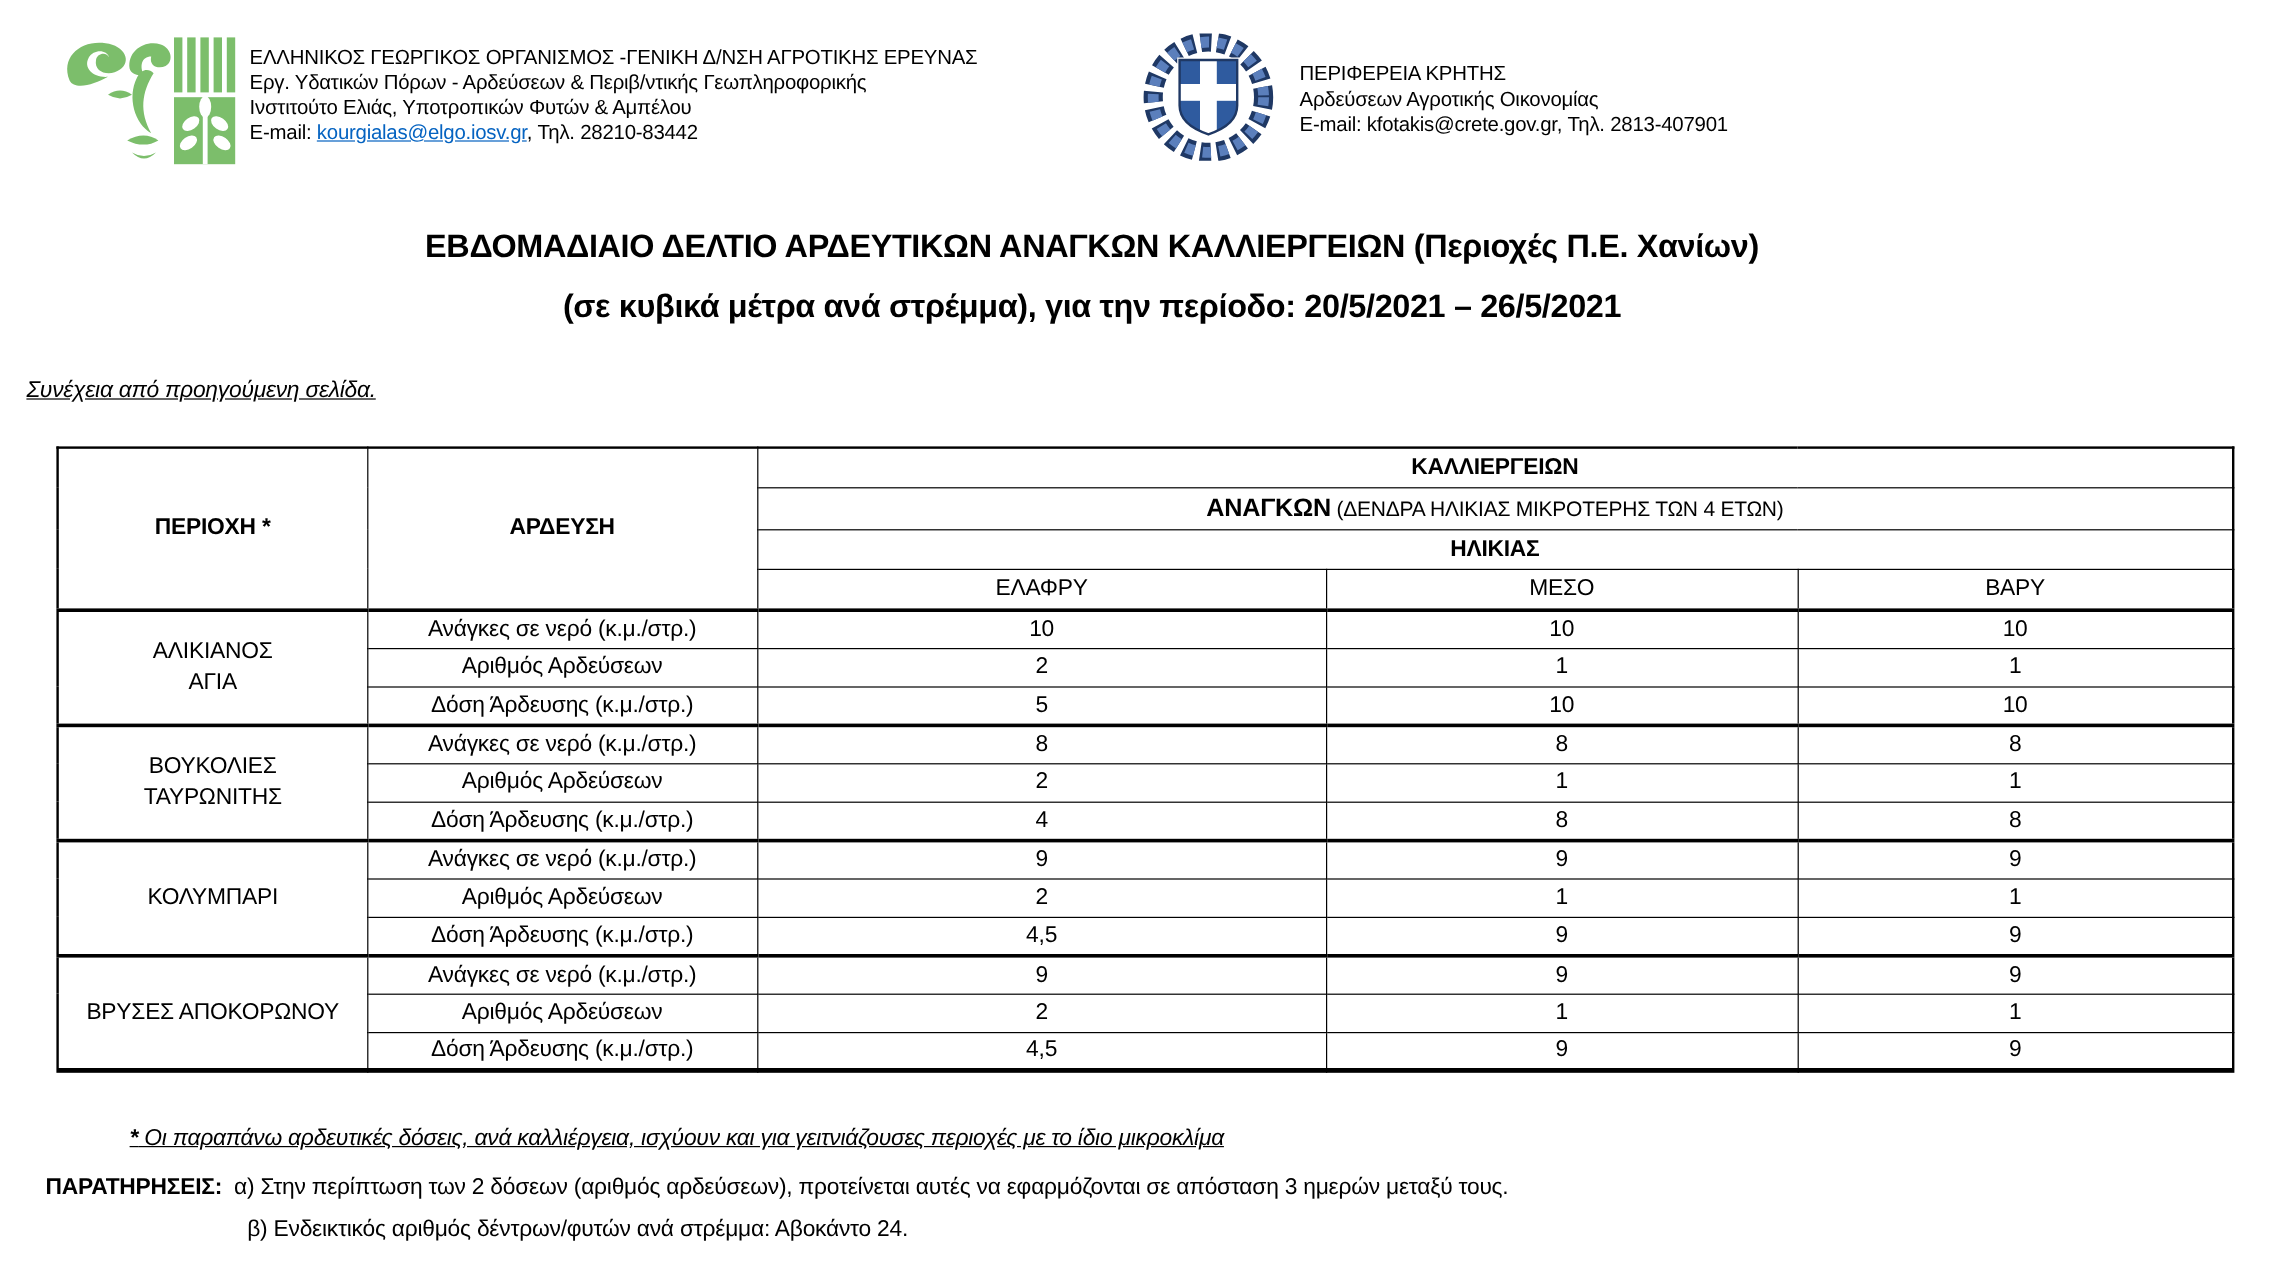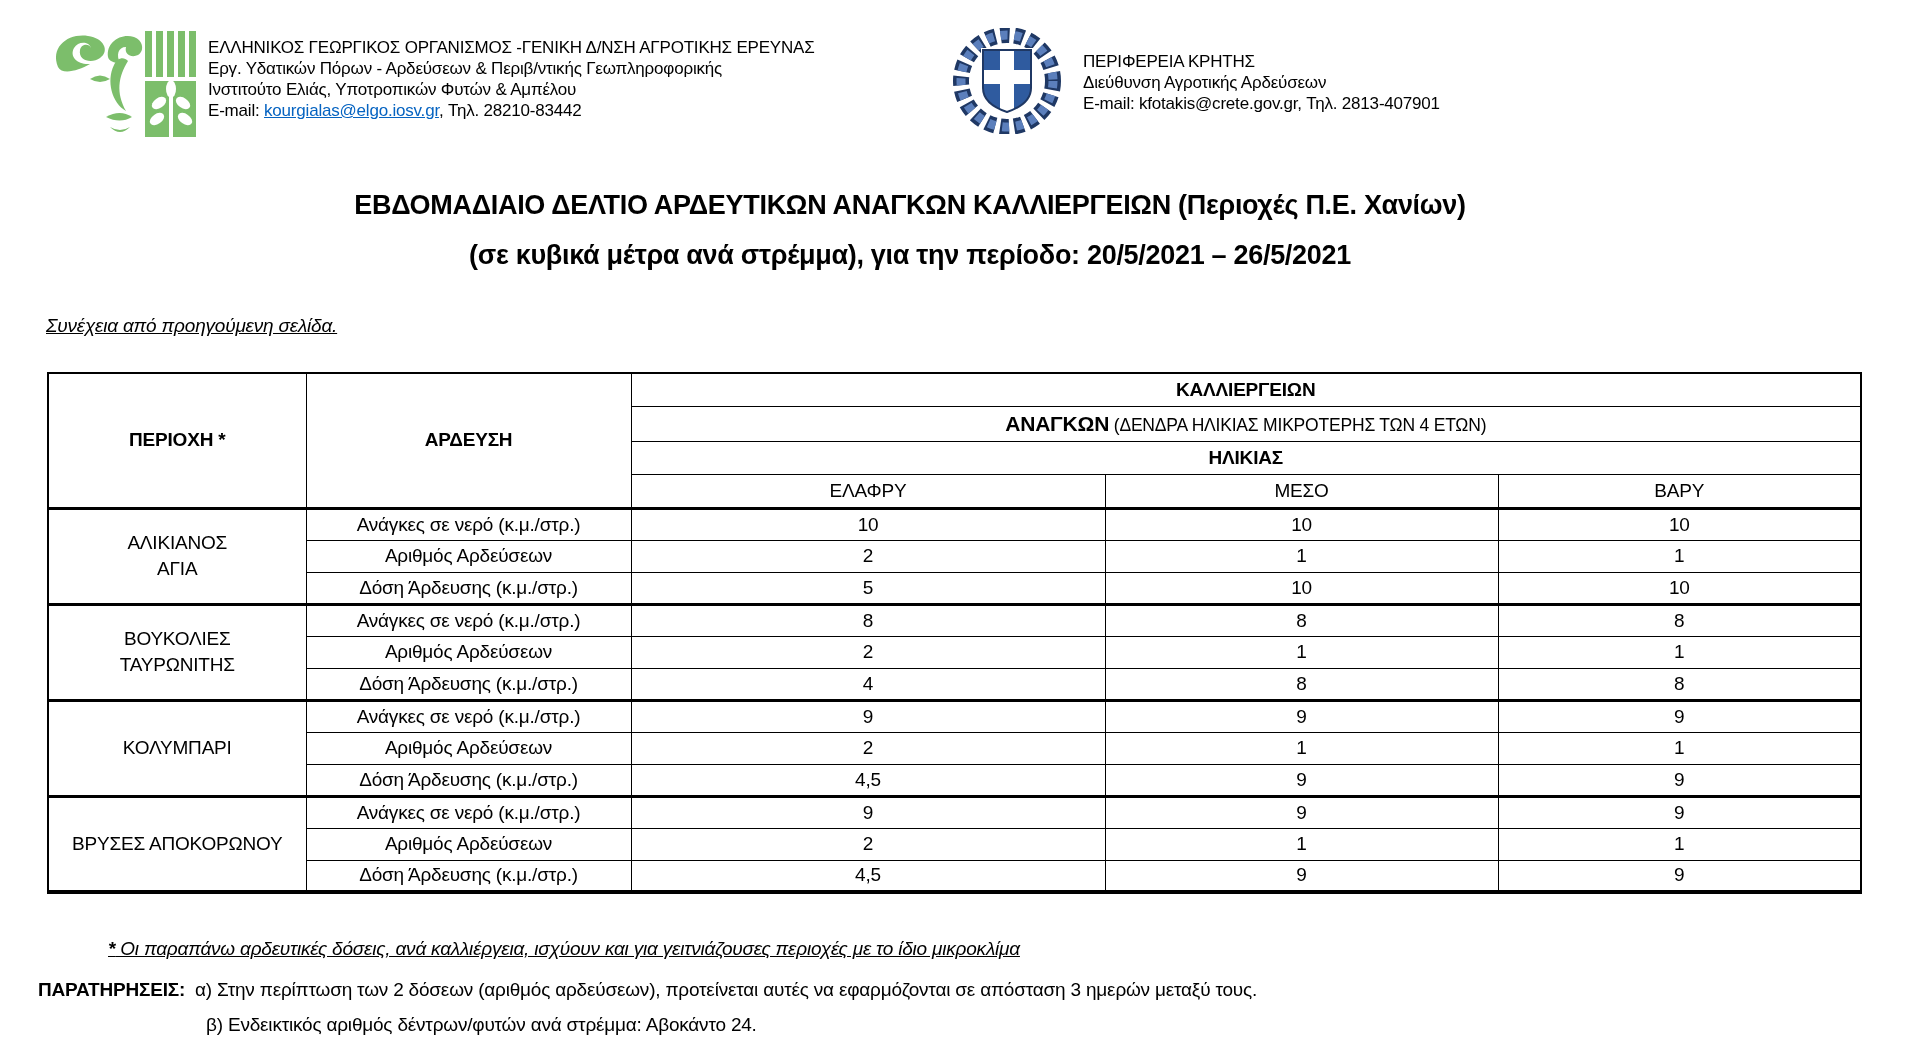--- a/index.html
+++ b/index.html
@@ -25,21 +25,21 @@
   
   .doc-title {
     left: 0; width: 1820px; text-align: center;
     font-size: 27px; font-weight: bold; letter-spacing: -0.3px;
     white-space: nowrap;
   }
   #title-line1 { top: 190px; }
   #title-line2 { top: 240px; }
 
   #continuation-note {
-    left: 46px; top: 315px;
+    left: 22px; top: 315px;
     font-size: 19px; font-style: italic; text-decoration: underline;
     letter-spacing: -0.2px;
   }
 
   
   #table-wrap { left: 47px; top: 372px; width: 1813px; }
   table {
     border-collapse: collapse; table-layout: fixed; width: 1813px;
     border: 2px solid #000; border-bottom-width: 4px;
     font-size: 19px; letter-spacing: -0.2px;
@@ -124,21 +124,21 @@
     <g clip-path="url(#shieldClip)" fill="#ffffff">
       <rect x="48" y="20" width="14" height="68"></rect>
       <rect x="29" y="42" width="52" height="14"></rect>
     </g>
     <path d="M31 22 h48 v38 q0 16 -24 24 q-24 -8 -24 -24 Z" fill="none" stroke="#1F3864" stroke-width="2"></path>
   </svg>
 </div>
 
 <div class="abs org-text" id="right-text">
   <div class="line">ΠΕΡΙΦΕΡΕΙΑ ΚΡΗΤΗΣ</div>
-  <div class="line">Διεύθυνση Αγροτικής Αρδεύσεων</div>
+  <div class="line">Αρδεύσεων Αγροτικής Οικονομίας</div>
   <div class="line">E-mail: kfotakis@crete.gov.gr, Τηλ. 2813-407901</div>
 </div>
 
 <div class="abs doc-title" id="title-line1">ΕΒΔΟΜΑΔΙΑΙΟ ΔΕΛΤΙΟ ΑΡΔΕΥΤΙΚΩΝ ΑΝΑΓΚΩΝ ΚΑΛΛΙΕΡΓΕΙΩΝ (Περιοχές Π.Ε. Χανίων)</div>
 <div class="abs doc-title" id="title-line2">(σε κυβικά μέτρα ανά στρέμμα), για την περίοδο: 20/5/2021 – 26/5/2021</div>
 
 <div class="abs" id="continuation-note">Συνέχεια από προηγούμενη σελίδα.</div>
 
 <div class="abs" id="table-wrap">
   <table>

